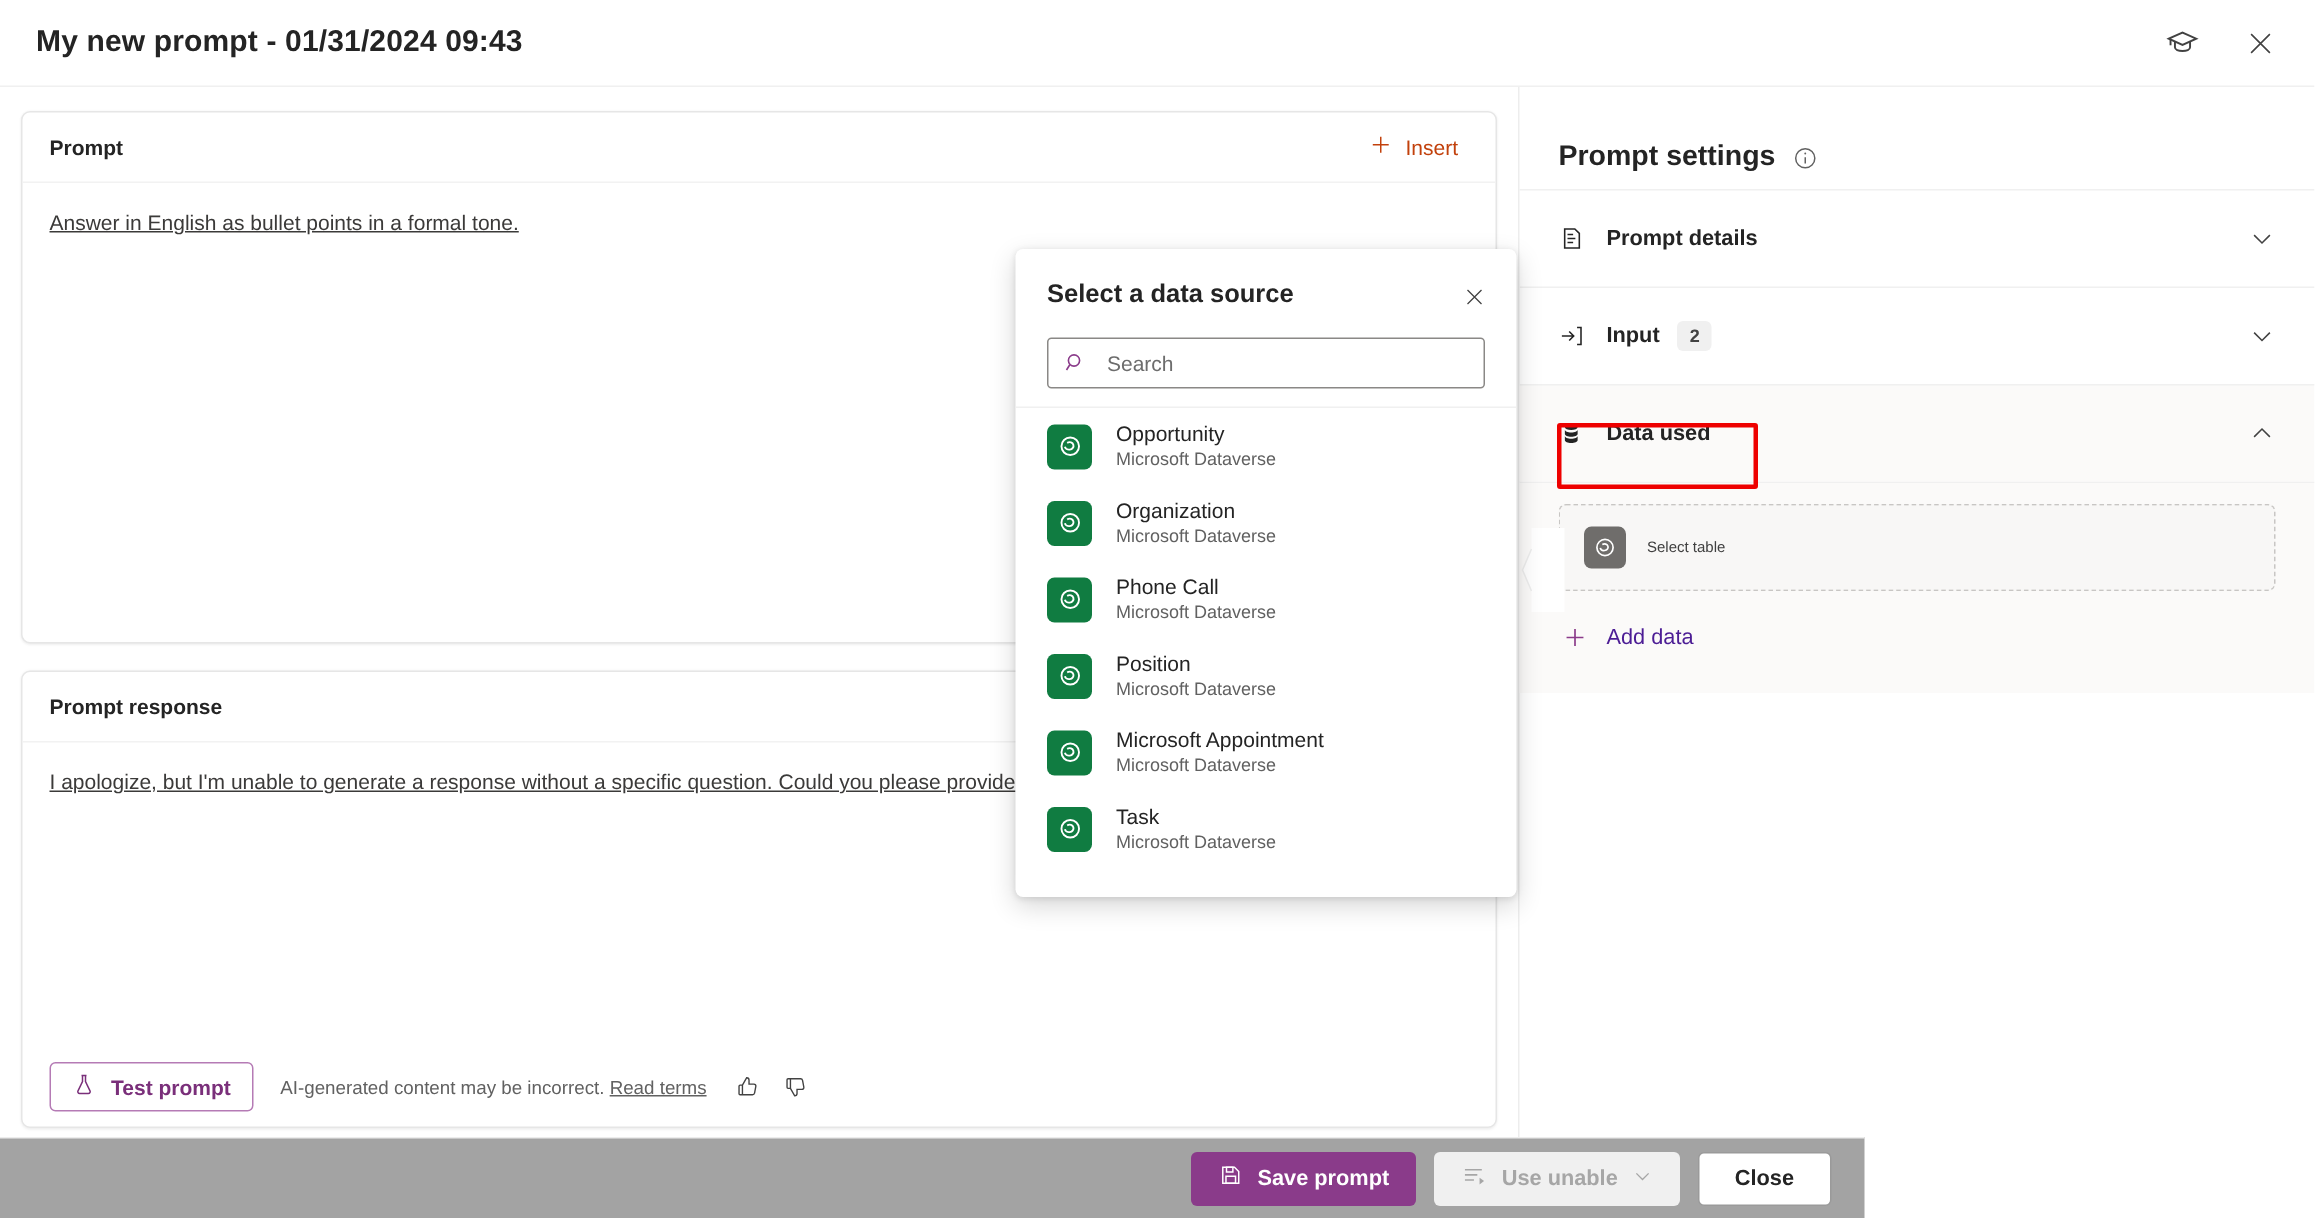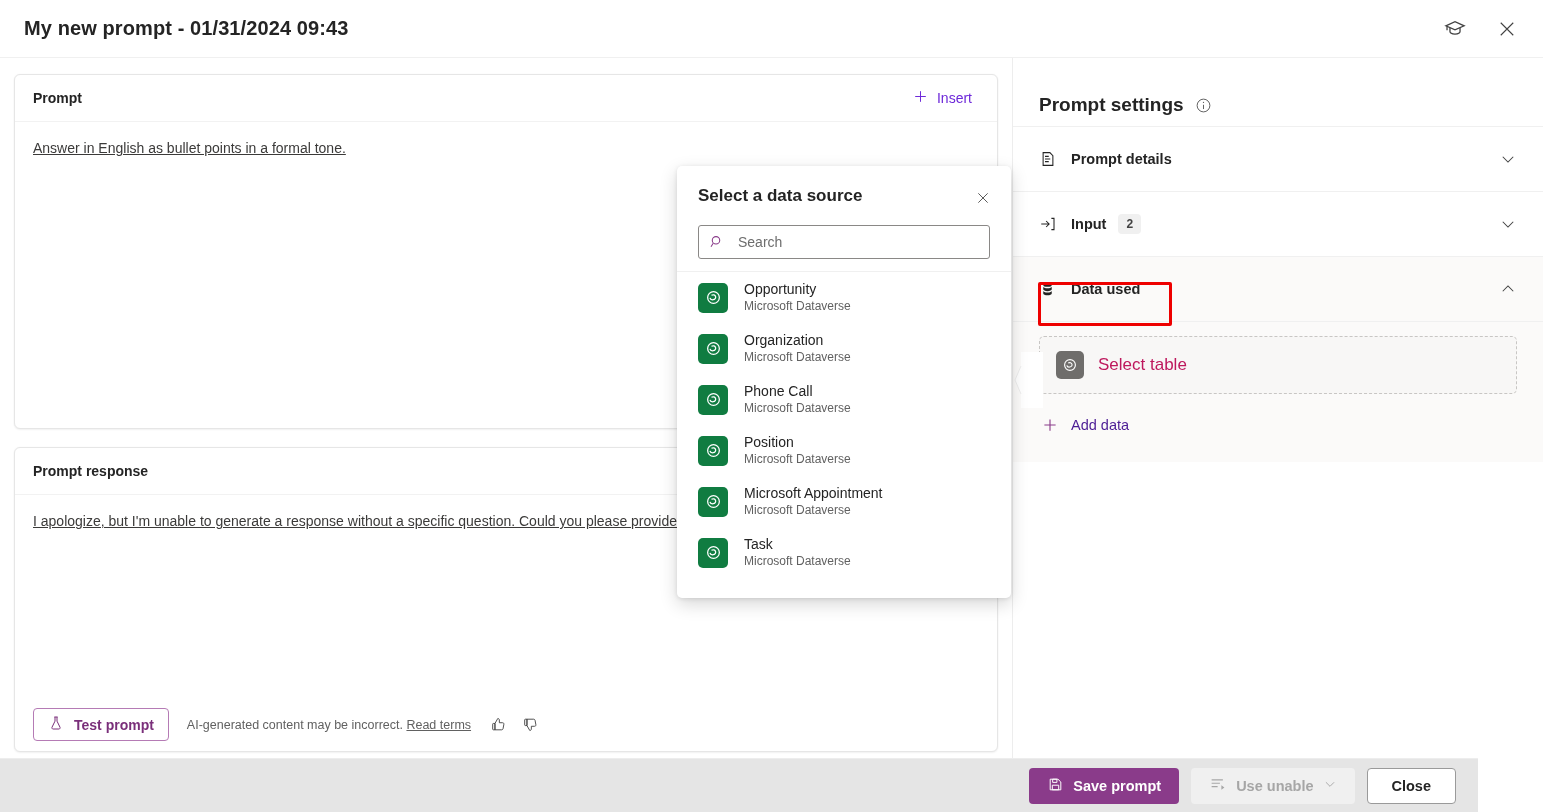--- a/index.html
+++ b/index.html
@@ -74,21 +74,21 @@
     display: flex; align-items: center;
     padding: 0 16px 0 18px;
     border-bottom: 1px solid #f2f2f2;
   }
   .card-head .label {
     font-size: 14px; font-weight: 600; color: #242424;
   }
   .card-head .spacer { flex: 1; }
   .insert-btn {
     display: flex; align-items: center; gap: 8px;
-    font-size: 14px; color: #6d28d9;
+    font-size: 14px; color: #c2410c;
     padding: 5px 9px; border-radius: 4px; cursor: pointer;
   }
   .card-body {
     padding: 16px 18px;
     font-size: 14px; line-height: 20px; color: #3b3a39;
     white-space: nowrap; overflow: hidden; text-decoration: underline;
   }
 
   #prompt-card { height: 355px; margin-bottom: 18px; }
   #prompt-card .card-body { height: 263px; }
@@ -165,21 +165,21 @@
     display: flex; align-items: center;
     padding: 0 16px;
     cursor: pointer;
   }
   .dv-icon-gray {
     width: 28px; height: 28px; border-radius: 5px;
     background: #6f6d6b;
     display: flex; align-items: center; justify-content: center;
     flex: none;
   }
-  .select-table .lbl { margin-left: 14px; font-size: 17px; color: #be185d; }
+  .select-table .lbl { margin-left: 14px; font-size: 10px; color: #404040; }
   .add-data {
     margin-top: 16px;
     display: inline-flex; align-items: center; gap: 12px;
     font-size: 14.5px; color: #4c1d95;
     padding: 6px 8px 6px 2px;
     border-radius: 4px; cursor: pointer;
   }
   .add-data .plus { color: #8a3b8a; display: flex; }
 
   
@@ -253,22 +253,22 @@
     display: flex; align-items: center; justify-content: center;
     flex: none;
   }
   .fly-item .txt { margin-left: 16px; line-height: 1.25; }
   .fly-item .n { font-size: 14px; color: #242424; }
   .fly-item .s { font-size: 12px; color: #616161; margin-top: 1px; }
 
   
   .footer {
     position: absolute; left: 0; top: 758px;
-    width: 1478px; height: 54px;
-    background: #e5e5e5;
+    width: 1243px; height: 54px;
+    background: #a3a3a3;
     border-top: 1px solid #ededed;
     display: flex; align-items: center; justify-content: flex-end;
     padding-right: 22px; gap: 12px;
   }
   .btn {
     height: 36px; border-radius: 4px;
     display: inline-flex; align-items: center; justify-content: center;
     gap: 9px; padding: 0 17px;
     font-size: 14.5px; font-weight: 600;
     cursor: pointer;

